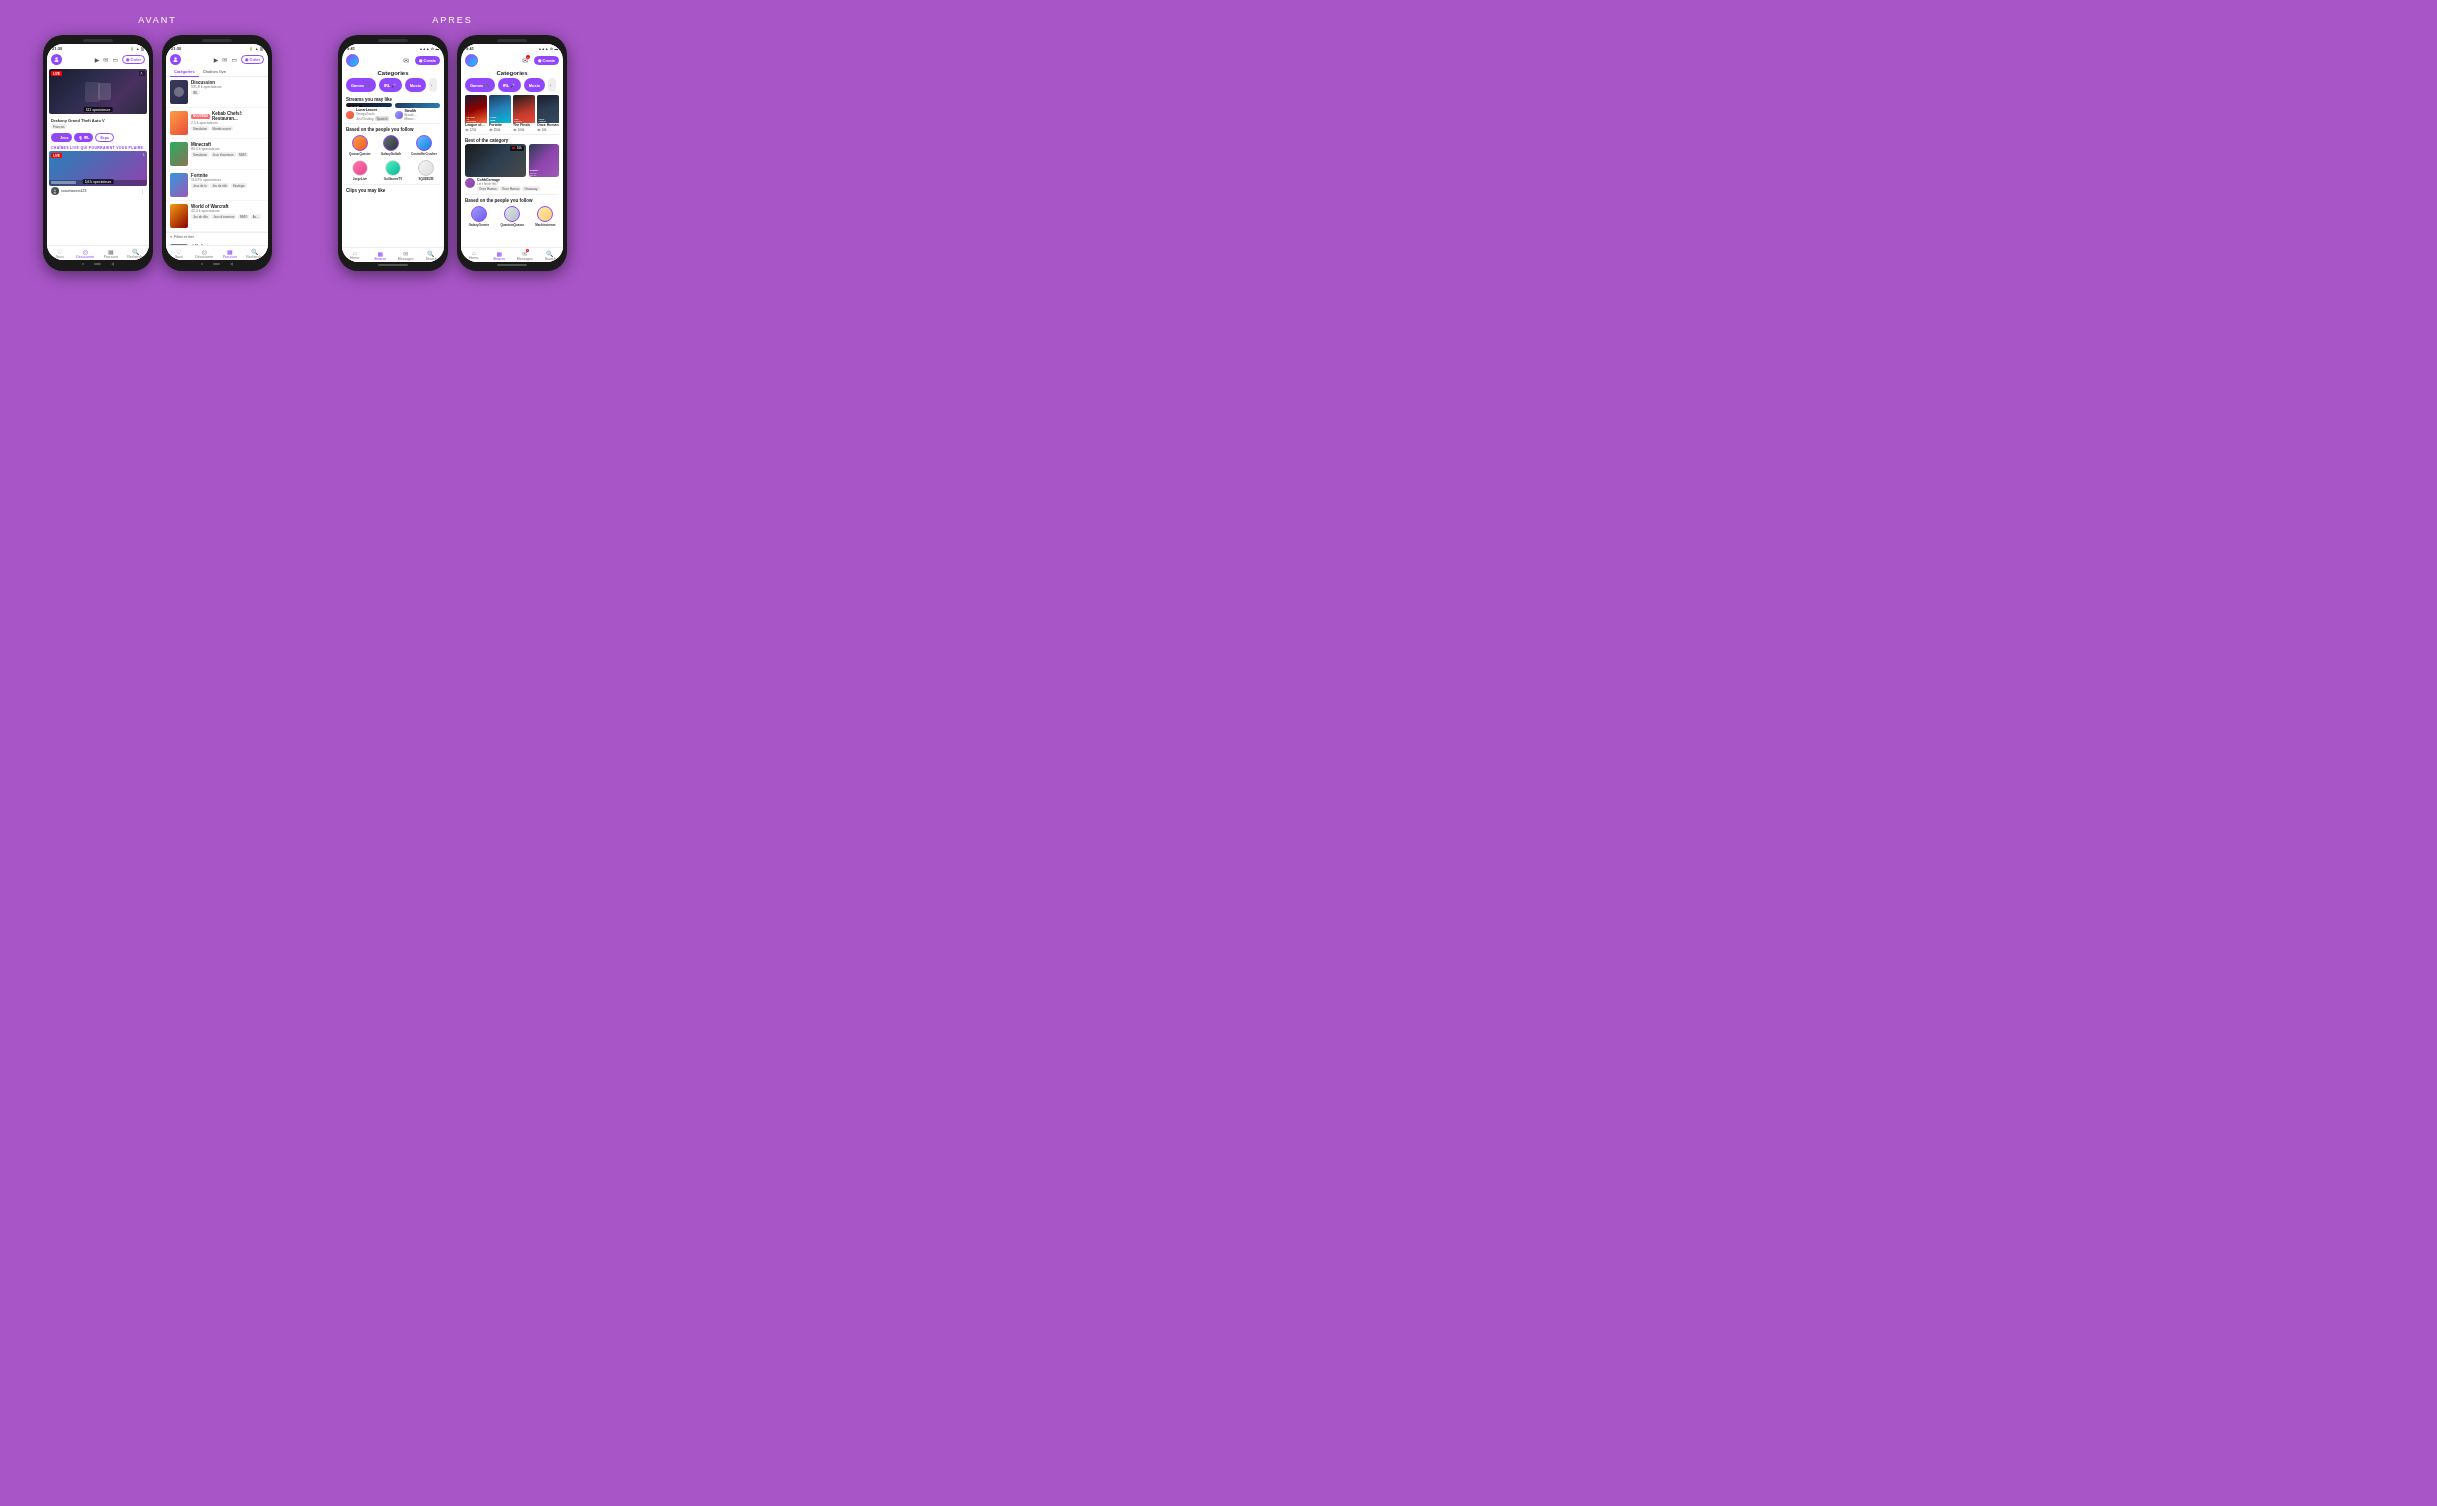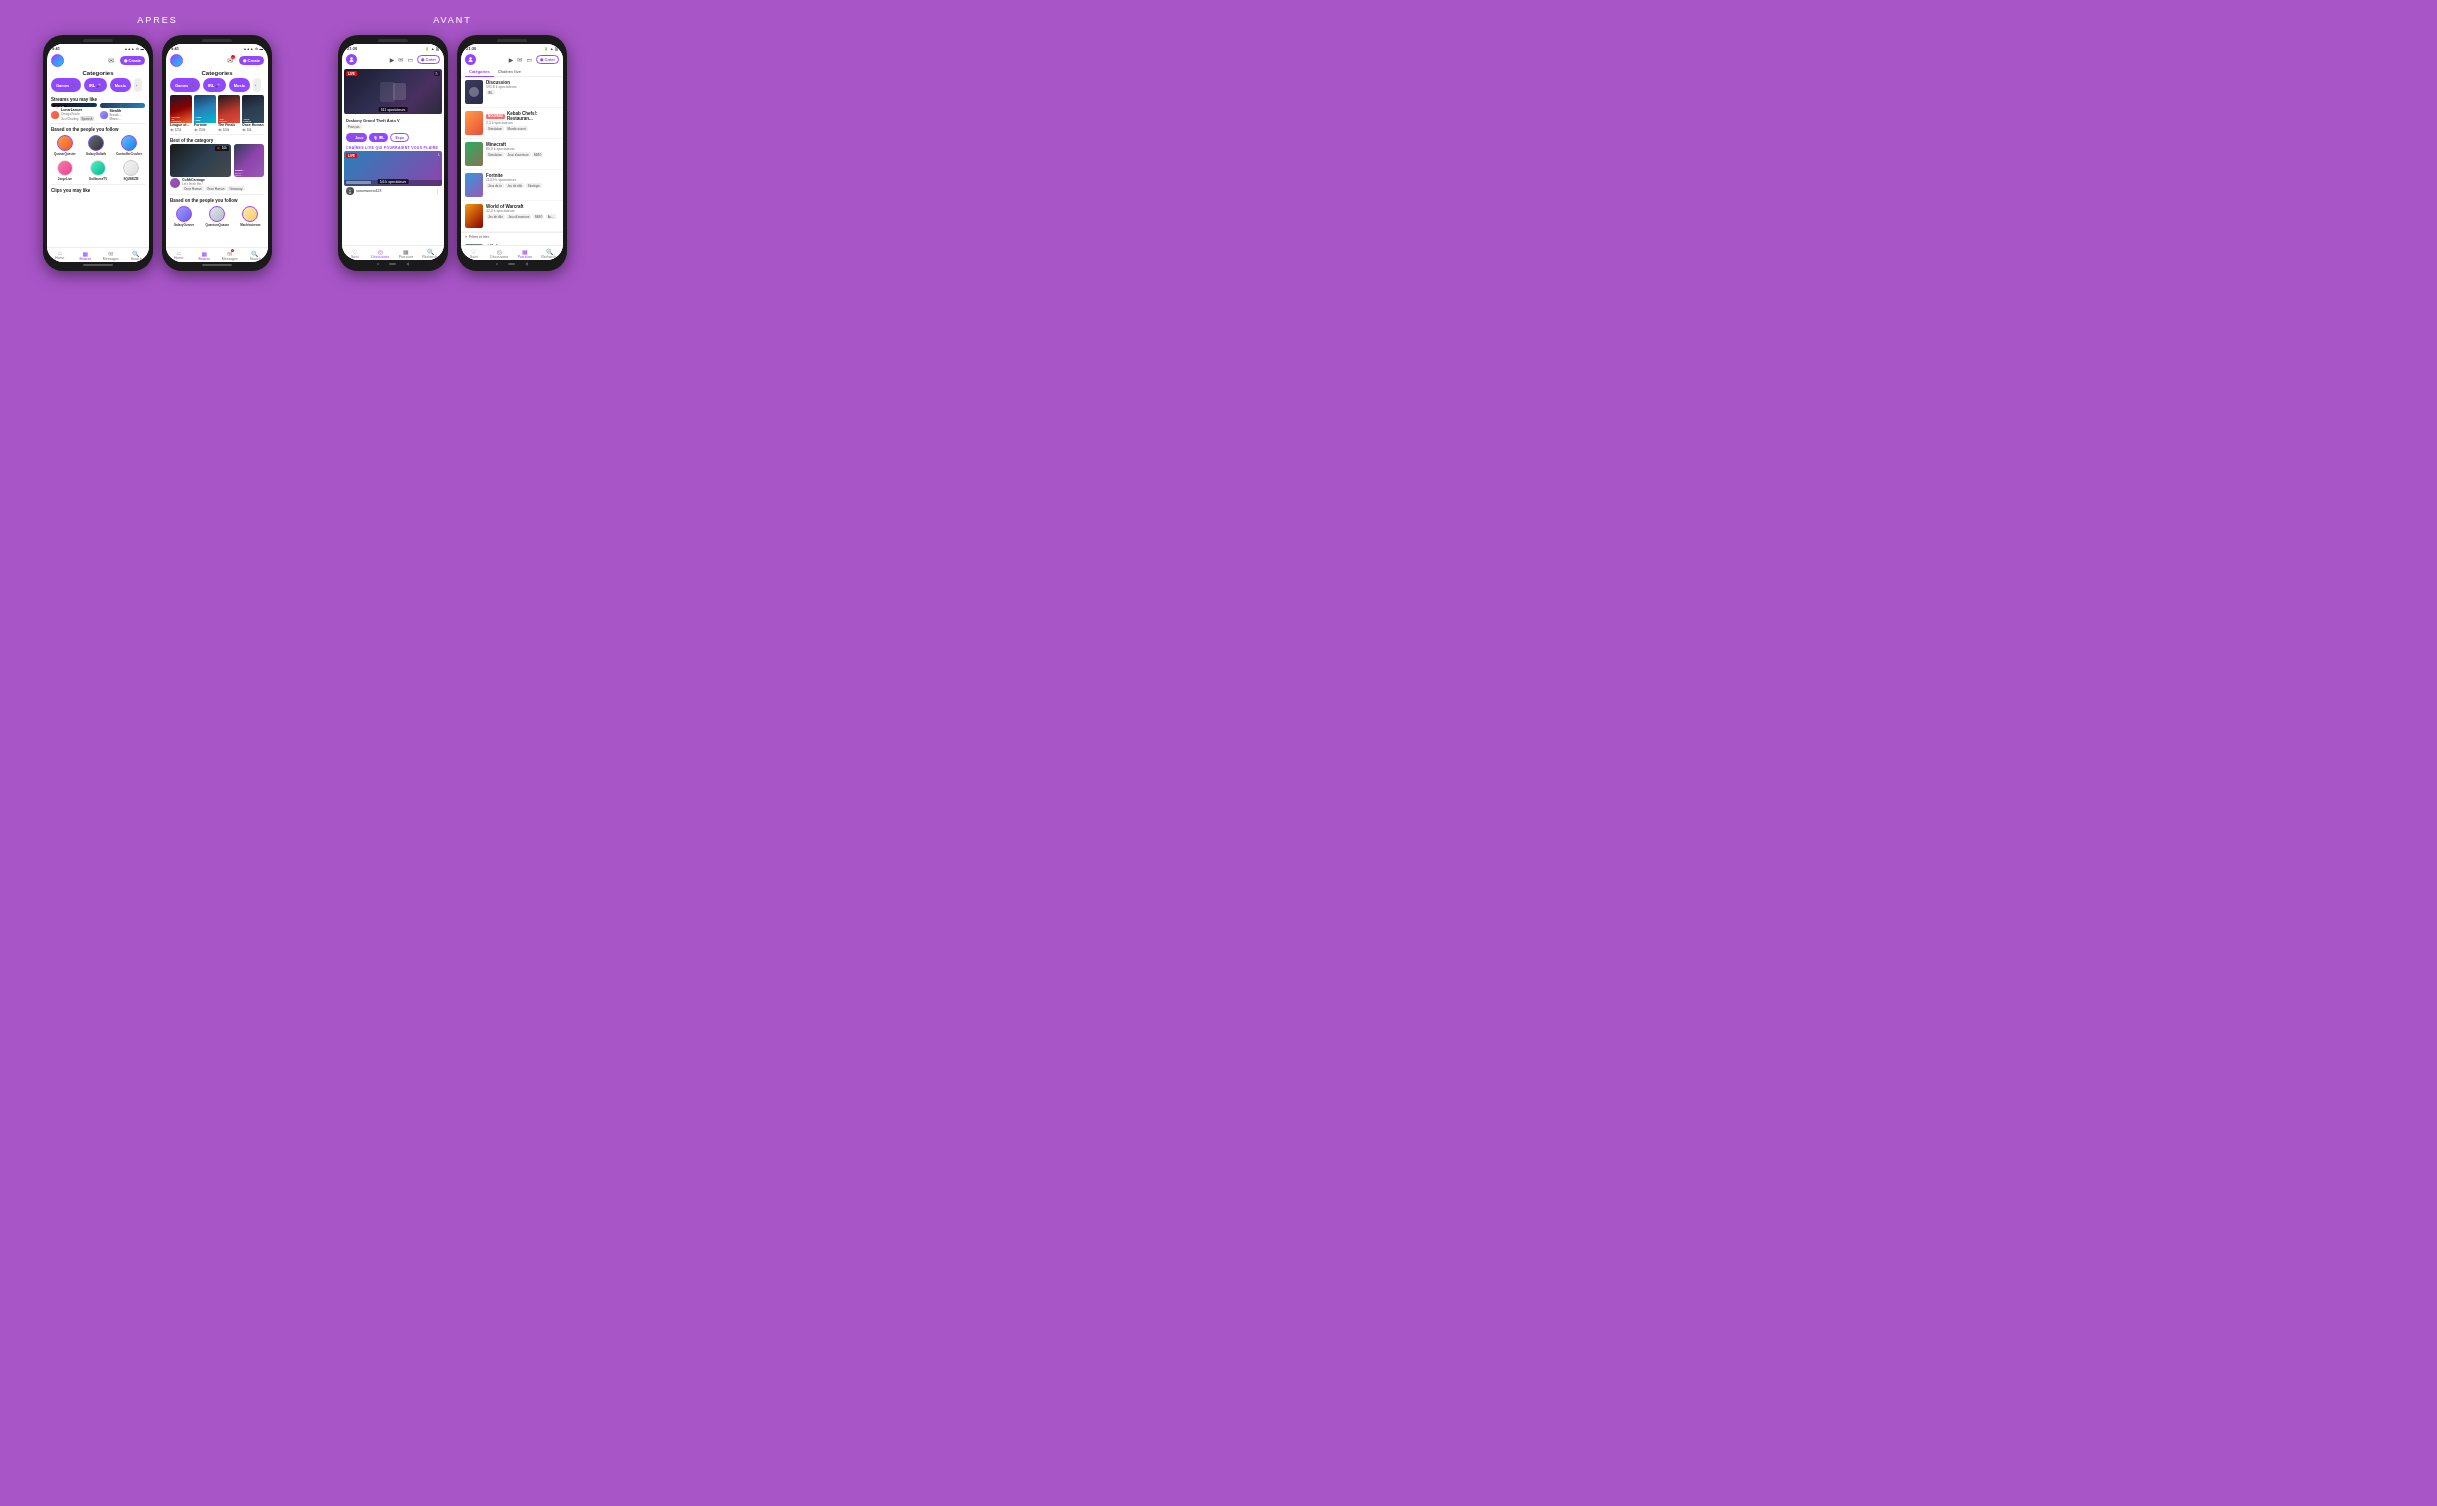--- a/index.html
+++ b/index.html
@@ -470,20 +470,289 @@
       background: #f0f0f0;
       margin: 1.5px 4px;
     }
   </style>
 </head>
 <body>
 
 <div class="sections-wrapper">
 
   <div class="section">
+    <div class="section-title">AVANT</div>
+    <div class="phones-row">
+
+      <div class="phone">
+        <div class="phone-notch"></div>
+        <div class="phone-screen">
+
+          <div class="status-bar">
+            <span>21:30</span>
+            <div class="status-icons">
+              <span>🔋</span>
+              <span>▲</span>
+              <span>|||</span>
+            </div>
+          </div>
+
+          <div class="app-header">
+            <div class="avatar-circle">
+              <svg width="5" height="5" viewBox="0 0 10 10">
+                  <circle cx="5" cy="3" r="2.5" fill="white"></circle>
+                  <ellipse cx="5" cy="8.5" rx="4" ry="2.5" fill="white"></ellipse>
+                </svg>
+            </div>
+            <div class="header-icons">
+              <span class="header-icon">▶</span>
+              <span class="header-icon">✉</span>
+              <span class="header-icon">▭</span>
+              <div class="create-btn">
+                <span>◉</span>
+                <span>Créer</span>
+              </div>
+            </div>
+          </div>
+
+          <div class="p1-content">
+
+            <div class="live-thumbnail">
+              <div style="width:100%;height:100%;background:linear-gradient(135deg,#1a1a2e 0%,#2d2d4e 40%,#4a3060 70%,#2a2a3e 100%);display:flex;align-items:center;justify-content:center;">
+                <div style="width:15px;height:20px;background:rgba(255,255,255,0.1);border-radius:2px;"></div>
+                <div style="width:12.6px;height:17.6px;background:rgba(255,255,255,0.15);border-radius:2px;margin-left:-2.5px;"></div>
+              </div>
+              <div class="live-badge">LIVE</div>
+              <div style="position:absolute;top:2px;right:2px;background:rgba(0,0,0,0.5);color:white;font-size:3px;padding:0.5px 1.5px;border-radius:1px;">7↑</div>
+              <div class="viewer-count">511 spectateurs</div>
+            </div>
+            <div class="stream-info">
+              <div class="stream-title">Drakony Grand Theft Auto V</div>
+              <span class="stream-tag">Français</span>
+            </div>
+
+            <div class="category-pills">
+              <div class="cat-pill">
+                <span>🎮</span>
+                <span>Jeux</span>
+              </div>
+              <div class="cat-pill">
+                <span>🎙</span>
+                <span>IRL</span>
+              </div>
+              <div class="cat-pill-outline">
+                <span>Espo</span>
+              </div>
+            </div>
+
+            <div class="section-header-small">CHAÎNES LIVE QUI POURRAIENT VOUS PLAIRE</div>
+
+            <div class="small-live-thumb">
+              <div style="width:100%;height:100%;background:linear-gradient(135deg,#2980b9,#8e44ad);display:flex;align-items:flex-end;">
+                <div style="width:100%;background:rgba(0,0,0,0.3);padding:1px 2px;">
+                  <div style="width:25px;height:3px;background:rgba(255,255,255,0.4);border-radius:1px;margin-bottom:1px;"></div>
+                </div>
+              </div>
+              <div class="live-badge">LIVE</div>
+              <div style="position:absolute;top:2px;right:2px;color:white;font-size:3px;">L</div>
+              <div class="viewer-count">5,6 k spectateurs</div>
+            </div>
+            <div style="display:flex;align-items:center;justify-content:space-between;padding:1px 4px;">
+              <div style="display:flex;align-items:center;gap:2px;">
+                <div style="width:8px;height:8px;border-radius:50%;background:linear-gradient(135deg,#636e72,#2d3436);overflow:hidden;display:flex;align-items:center;justify-content:center;">
+                  <svg width="4" height="5" viewBox="0 0 8 10">
+                      <circle cx="4" cy="3" r="2" fill="rgba(255,255,255,0.5)"></circle>
+                      <ellipse cx="4" cy="8" rx="3" ry="2" fill="rgba(255,255,255,0.5)"></ellipse>
+                    </svg>
+                </div>
+                <span style="font-size:3.5px;color:#333;">sosomaness123</span>
+              </div>
+              <span style="font-size:5px;color:#555;">⋮</span>
+            </div>
+          </div>
+
+          <div class="bottom-nav">
+            <div class="nav-item">
+              <span class="nav-icon">♡</span>
+              <span>Suivi</span>
+            </div>
+            <div class="nav-item active">
+              <span class="nav-icon">◎</span>
+              <span>Découverte</span>
+            </div>
+            <div class="nav-item">
+              <span class="nav-icon">▦</span>
+              <span>Parcourir</span>
+            </div>
+            <div class="nav-item">
+              <span class="nav-icon">🔍</span>
+              <span>Rechercher</span>
+            </div>
+          </div>
+        </div>
+
+        <div class="phone-bottom-bar">
+          <div class="bottom-pill"></div>
+          <div class="bottom-rect"></div>
+          <div class="bottom-tri"></div>
+        </div>
+      </div>
+
+      <div class="phone">
+        <div class="phone-notch"></div>
+        <div class="phone-screen">
+
+          <div class="status-bar">
+            <span>21:30</span>
+            <div class="status-icons">
+              <span>🔋</span>
+              <span>▲</span>
+              <span>|||</span>
+            </div>
+          </div>
+
+          <div class="app-header">
+            <div class="avatar-circle">
+              <svg width="5" height="5" viewBox="0 0 10 10">
+                  <circle cx="5" cy="3" r="2.5" fill="white"></circle>
+                  <ellipse cx="5" cy="8.5" rx="4" ry="2.5" fill="white"></ellipse>
+                </svg>
+            </div>
+            <div class="header-icons">
+              <span class="header-icon">▶</span>
+              <span class="header-icon">✉</span>
+              <span class="header-icon">▭</span>
+              <div class="create-btn">
+                <span>◉</span>
+                <span>Créer</span>
+              </div>
+            </div>
+          </div>
+
+          <div class="cat-tabs">
+            <div class="cat-tab active">Catégories</div>
+            <div class="cat-tab">Chaînes live</div>
+          </div>
+
+          <div style="flex:1;overflow:hidden;">
+
+            <div class="category-item">
+              <div class="cat-image discussion">
+                <div style="width:100%;height:100%;display:flex;align-items:center;justify-content:center;">
+                  <div style="width:10px;height:10px;border-radius:50%;background:rgba(255,255,255,0.3);"></div>
+                </div>
+              </div>
+              <div class="cat-info">
+                <div class="cat-name">Discussion</div>
+                <div class="cat-viewers">591,8 k spectateurs</div>
+                <div class="tags-row">
+                  <span class="tag">IRL</span>
+                </div>
+              </div>
+            </div>
+
+            <div class="category-item">
+              <div class="cat-image kebab"></div>
+              <div class="cat-info">
+                <div style="display:flex;align-items:center;gap:2px;">
+                  <span class="nouveau-badge">NOUVEAU</span>
+                  <div class="cat-name">Kebab Chefs!: Restauran...</div>
+                </div>
+                <div class="cat-viewers">2,5 k spectateurs</div>
+                <div class="tags-row">
+                  <span class="tag">Simulation</span>
+                  <span class="tag">Monde ouvert</span>
+                </div>
+              </div>
+            </div>
+
+            <div class="category-item">
+              <div class="cat-image minecraft"></div>
+              <div class="cat-info">
+                <div class="cat-name">Minecraft</div>
+                <div class="cat-viewers">80,3 k spectateurs</div>
+                <div class="tags-row">
+                  <span class="tag">Simulation</span>
+                  <span class="tag">Jeux d'aventure</span>
+                  <span class="tag">MMO</span>
+                </div>
+              </div>
+            </div>
+
+            <div class="category-item">
+              <div class="cat-image fortnite"></div>
+              <div class="cat-info">
+                <div class="cat-name">Fortnite</div>
+                <div class="cat-viewers">110,9 k spectateurs</div>
+                <div class="tags-row">
+                  <span class="tag">Jeux de tir</span>
+                  <span class="tag">Jeu de rôle</span>
+                  <span class="tag">Stratégie</span>
+                </div>
+              </div>
+            </div>
+
+            <div class="category-item">
+              <div class="cat-image wow"></div>
+              <div class="cat-info">
+                <div class="cat-name">World of Warcraft</div>
+                <div class="cat-viewers">42,4 k spectateurs</div>
+                <div class="tags-row">
+                  <span class="tag">Jeu de rôle</span>
+                  <span class="tag">Jeux d'aventure</span>
+                  <span class="tag">MMO</span>
+                  <span class="tag">Ac...</span>
+                </div>
+              </div>
+            </div>
+
+            <div class="filter-bar">
+              <span>≡</span>
+              <span>Filtrer et trier</span>
+            </div>
+
+            <div class="category-item" style="opacity:0.7;">
+              <div class="cat-image" style="background:linear-gradient(135deg,#2c3e50,#4a6741);"></div>
+              <div class="cat-info">
+                <div class="cat-name">d Police</div>
+
+              </div>
+            </div>
+          </div>
+
+          <div class="bottom-nav">
+            <div class="nav-item">
+              <span class="nav-icon">♡</span>
+              <span>Suivi</span>
+            </div>
+            <div class="nav-item">
+              <span class="nav-icon">◎</span>
+              <span>Découverte</span>
+            </div>
+            <div class="nav-item active">
+              <span class="nav-icon">▦</span>
+              <span>Parcourir</span>
+            </div>
+            <div class="nav-item">
+              <span class="nav-icon">🔍</span>
+              <span>Rechercher</span>
+            </div>
+          </div>
+        </div>
+        <div class="phone-bottom-bar">
+          <div class="bottom-pill"></div>
+          <div class="bottom-rect"></div>
+          <div class="bottom-tri"></div>
+        </div>
+      </div>
+
+    </div>
+  </div>
+
+  <div class="section">
     <div class="section-title">APRES</div>
     <div class="phones-row">
 
       <div class="phone">
         <div class="phone-notch"></div>
         <div class="phone-screen">
 
           <div class="status-bar">
             <span>9:41</span>
             <div class="status-icons">
@@ -790,283 +1059,14 @@
             </div>
           </div>
         </div>
         <div class="phone-bottom-bar">
           <div style="width:30px;height:2px;background:#555;border-radius:1px;"></div>
         </div>
       </div>
 
     </div>
   </div>
-
-  <div class="section">
-    <div class="section-title">AVANT</div>
-    <div class="phones-row">
-
-      <div class="phone">
-        <div class="phone-notch"></div>
-        <div class="phone-screen">
-
-          <div class="status-bar">
-            <span>21:30</span>
-            <div class="status-icons">
-              <span>🔋</span>
-              <span>▲</span>
-              <span>|||</span>
-            </div>
-          </div>
-
-          <div class="app-header">
-            <div class="avatar-circle">
-              <svg width="5" height="5" viewBox="0 0 10 10">
-                  <circle cx="5" cy="3" r="2.5" fill="white"></circle>
-                  <ellipse cx="5" cy="8.5" rx="4" ry="2.5" fill="white"></ellipse>
-                </svg>
-            </div>
-            <div class="header-icons">
-              <span class="header-icon">▶</span>
-              <span class="header-icon">✉</span>
-              <span class="header-icon">▭</span>
-              <div class="create-btn">
-                <span>◉</span>
-                <span>Créer</span>
-              </div>
-            </div>
-          </div>
-
-          <div class="p1-content">
-
-            <div class="live-thumbnail">
-              <div style="width:100%;height:100%;background:linear-gradient(135deg,#1a1a2e 0%,#2d2d4e 40%,#4a3060 70%,#2a2a3e 100%);display:flex;align-items:center;justify-content:center;">
-                <div style="width:15px;height:20px;background:rgba(255,255,255,0.1);border-radius:2px;"></div>
-                <div style="width:12.6px;height:17.6px;background:rgba(255,255,255,0.15);border-radius:2px;margin-left:-2.5px;"></div>
-              </div>
-              <div class="live-badge">LIVE</div>
-              <div style="position:absolute;top:2px;right:2px;background:rgba(0,0,0,0.5);color:white;font-size:3px;padding:0.5px 1.5px;border-radius:1px;">7↑</div>
-              <div class="viewer-count">511 spectateurs</div>
-            </div>
-            <div class="stream-info">
-              <div class="stream-title">Drakony Grand Theft Auto V</div>
-              <span class="stream-tag">Français</span>
-            </div>
-
-            <div class="category-pills">
-              <div class="cat-pill">
-                <span>🎮</span>
-                <span>Jeux</span>
-              </div>
-              <div class="cat-pill">
-                <span>🎙</span>
-                <span>IRL</span>
-              </div>
-              <div class="cat-pill-outline">
-                <span>Espo</span>
-              </div>
-            </div>
-
-            <div class="section-header-small">CHAÎNES LIVE QUI POURRAIENT VOUS PLAIRE</div>
-
-            <div class="small-live-thumb">
-              <div style="width:100%;height:100%;background:linear-gradient(135deg,#2980b9,#8e44ad);display:flex;align-items:flex-end;">
-                <div style="width:100%;background:rgba(0,0,0,0.3);padding:1px 2px;">
-                  <div style="width:25px;height:3px;background:rgba(255,255,255,0.4);border-radius:1px;margin-bottom:1px;"></div>
-                </div>
-              </div>
-              <div class="live-badge">LIVE</div>
-              <div style="position:absolute;top:2px;right:2px;color:white;font-size:3px;">L</div>
-              <div class="viewer-count">5,6 k spectateurs</div>
-            </div>
-            <div style="display:flex;align-items:center;justify-content:space-between;padding:1px 4px;">
-              <div style="display:flex;align-items:center;gap:2px;">
-                <div style="width:8px;height:8px;border-radius:50%;background:linear-gradient(135deg,#636e72,#2d3436);overflow:hidden;display:flex;align-items:center;justify-content:center;">
-                  <svg width="4" height="5" viewBox="0 0 8 10">
-                      <circle cx="4" cy="3" r="2" fill="rgba(255,255,255,0.5)"></circle>
-                      <ellipse cx="4" cy="8" rx="3" ry="2" fill="rgba(255,255,255,0.5)"></ellipse>
-                    </svg>
-                </div>
-                <span style="font-size:3.5px;color:#333;">sosomaness123</span>
-              </div>
-              <span style="font-size:5px;color:#555;">⋮</span>
-            </div>
-          </div>
-
-          <div class="bottom-nav">
-            <div class="nav-item">
-              <span class="nav-icon">♡</span>
-              <span>Suivi</span>
-            </div>
-            <div class="nav-item active">
-              <span class="nav-icon">◎</span>
-              <span>Découverte</span>
-            </div>
-            <div class="nav-item">
-              <span class="nav-icon">▦</span>
-              <span>Parcourir</span>
-            </div>
-            <div class="nav-item">
-              <span class="nav-icon">🔍</span>
-              <span>Rechercher</span>
-            </div>
-          </div>
-        </div>
-
-        <div class="phone-bottom-bar">
-          <div class="bottom-pill"></div>
-          <div class="bottom-rect"></div>
-          <div class="bottom-tri"></div>
-        </div>
-      </div>
-
-      <div class="phone">
-        <div class="phone-notch"></div>
-        <div class="phone-screen">
-
-          <div class="status-bar">
-            <span>21:30</span>
-            <div class="status-icons">
-              <span>🔋</span>
-              <span>▲</span>
-              <span>|||</span>
-            </div>
-          </div>
-
-          <div class="app-header">
-            <div class="avatar-circle">
-              <svg width="5" height="5" viewBox="0 0 10 10">
-                  <circle cx="5" cy="3" r="2.5" fill="white"></circle>
-                  <ellipse cx="5" cy="8.5" rx="4" ry="2.5" fill="white"></ellipse>
-                </svg>
-            </div>
-            <div class="header-icons">
-              <span class="header-icon">▶</span>
-              <span class="header-icon">✉</span>
-              <span class="header-icon">▭</span>
-              <div class="create-btn">
-                <span>◉</span>
-                <span>Créer</span>
-              </div>
-            </div>
-          </div>
-
-          <div class="cat-tabs">
-            <div class="cat-tab active">Catégories</div>
-            <div class="cat-tab">Chaînes live</div>
-          </div>
-
-          <div style="flex:1;overflow:hidden;">
-
-            <div class="category-item">
-              <div class="cat-image discussion">
-                <div style="width:100%;height:100%;display:flex;align-items:center;justify-content:center;">
-                  <div style="width:10px;height:10px;border-radius:50%;background:rgba(255,255,255,0.3);"></div>
-                </div>
-              </div>
-              <div class="cat-info">
-                <div class="cat-name">Discussion</div>
-                <div class="cat-viewers">591,8 k spectateurs</div>
-                <div class="tags-row">
-                  <span class="tag">IRL</span>
-                </div>
-              </div>
-            </div>
-
-            <div class="category-item">
-              <div class="cat-image kebab"></div>
-              <div class="cat-info">
-                <div style="display:flex;align-items:center;gap:2px;">
-                  <span class="nouveau-badge">NOUVEAU</span>
-                  <div class="cat-name">Kebab Chefs!: Restauran...</div>
-                </div>
-                <div class="cat-viewers">2,5 k spectateurs</div>
-                <div class="tags-row">
-                  <span class="tag">Simulation</span>
-                  <span class="tag">Monde ouvert</span>
-                </div>
-              </div>
-            </div>
-
-            <div class="category-item">
-              <div class="cat-image minecraft"></div>
-              <div class="cat-info">
-                <div class="cat-name">Minecraft</div>
-                <div class="cat-viewers">80,3 k spectateurs</div>
-                <div class="tags-row">
-                  <span class="tag">Simulation</span>
-                  <span class="tag">Jeux d'aventure</span>
-                  <span class="tag">MMO</span>
-                </div>
-              </div>
-            </div>
-
-            <div class="category-item">
-              <div class="cat-image fortnite"></div>
-              <div class="cat-info">
-                <div class="cat-name">Fortnite</div>
-                <div class="cat-viewers">110,9 k spectateurs</div>
-                <div class="tags-row">
-                  <span class="tag">Jeux de tir</span>
-                  <span class="tag">Jeu de rôle</span>
-                  <span class="tag">Stratégie</span>
-                </div>
-              </div>
-            </div>
-
-            <div class="category-item">
-              <div class="cat-image wow"></div>
-              <div class="cat-info">
-                <div class="cat-name">World of Warcraft</div>
-                <div class="cat-viewers">42,4 k spectateurs</div>
-                <div class="tags-row">
-                  <span class="tag">Jeu de rôle</span>
-                  <span class="tag">Jeux d'aventure</span>
-                  <span class="tag">MMO</span>
-                  <span class="tag">Ac...</span>
-                </div>
-              </div>
-            </div>
-
-            <div class="filter-bar">
-              <span>≡</span>
-              <span>Filtrer et trier</span>
-            </div>
-
-            <div class="category-item" style="opacity:0.7;">
-              <div class="cat-image" style="background:linear-gradient(135deg,#2c3e50,#4a6741);"></div>
-              <div class="cat-info">
-                <div class="cat-name">d Police</div>
-
-              </div>
-            </div>
-          </div>
-
-          <div class="bottom-nav">
-            <div class="nav-item">
-              <span class="nav-icon">♡</span>
-              <span>Suivi</span>
-            </div>
-            <div class="nav-item">
-              <span class="nav-icon">◎</span>
-              <span>Découverte</span>
-            </div>
-            <div class="nav-item active">
-              <span class="nav-icon">▦</span>
-              <span>Parcourir</span>
-            </div>
-            <div class="nav-item">
-              <span class="nav-icon">🔍</span>
-              <span>Rechercher</span>
-            </div>
-          </div>
-        </div>
-        <div class="phone-bottom-bar">
-          <div class="bottom-pill"></div>
-          <div class="bottom-rect"></div>
-          <div class="bottom-tri"></div>
-        </div>
-      </div>
-
-    </div>
-  </div>
 </div>
 
 
 </body></html>

